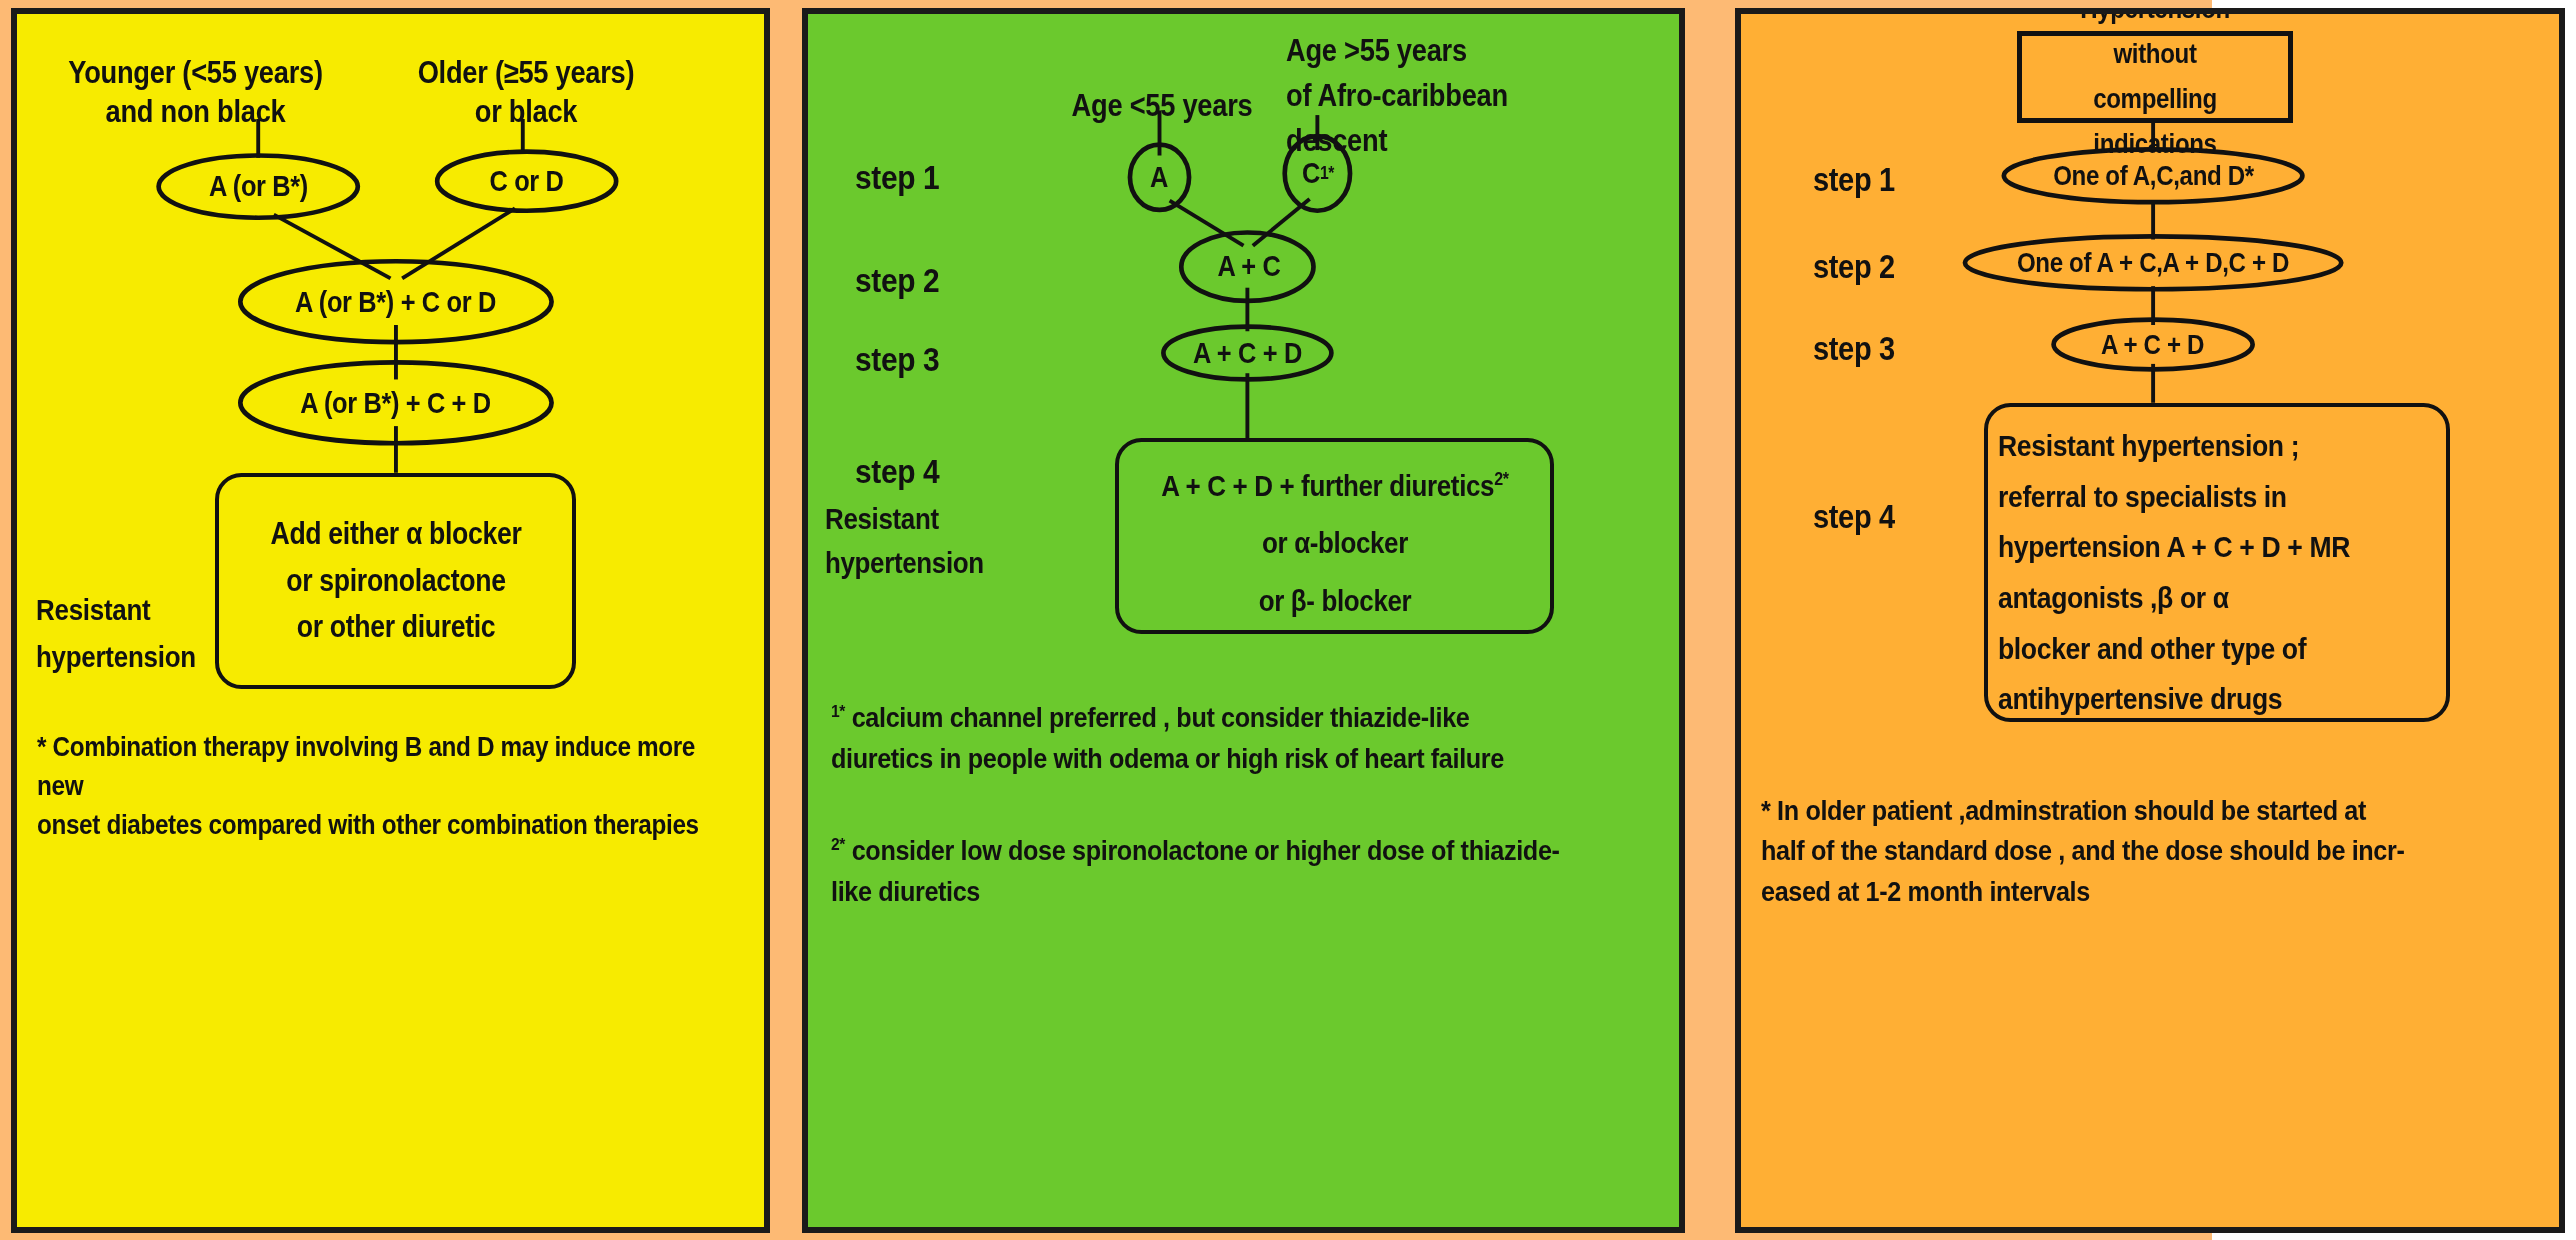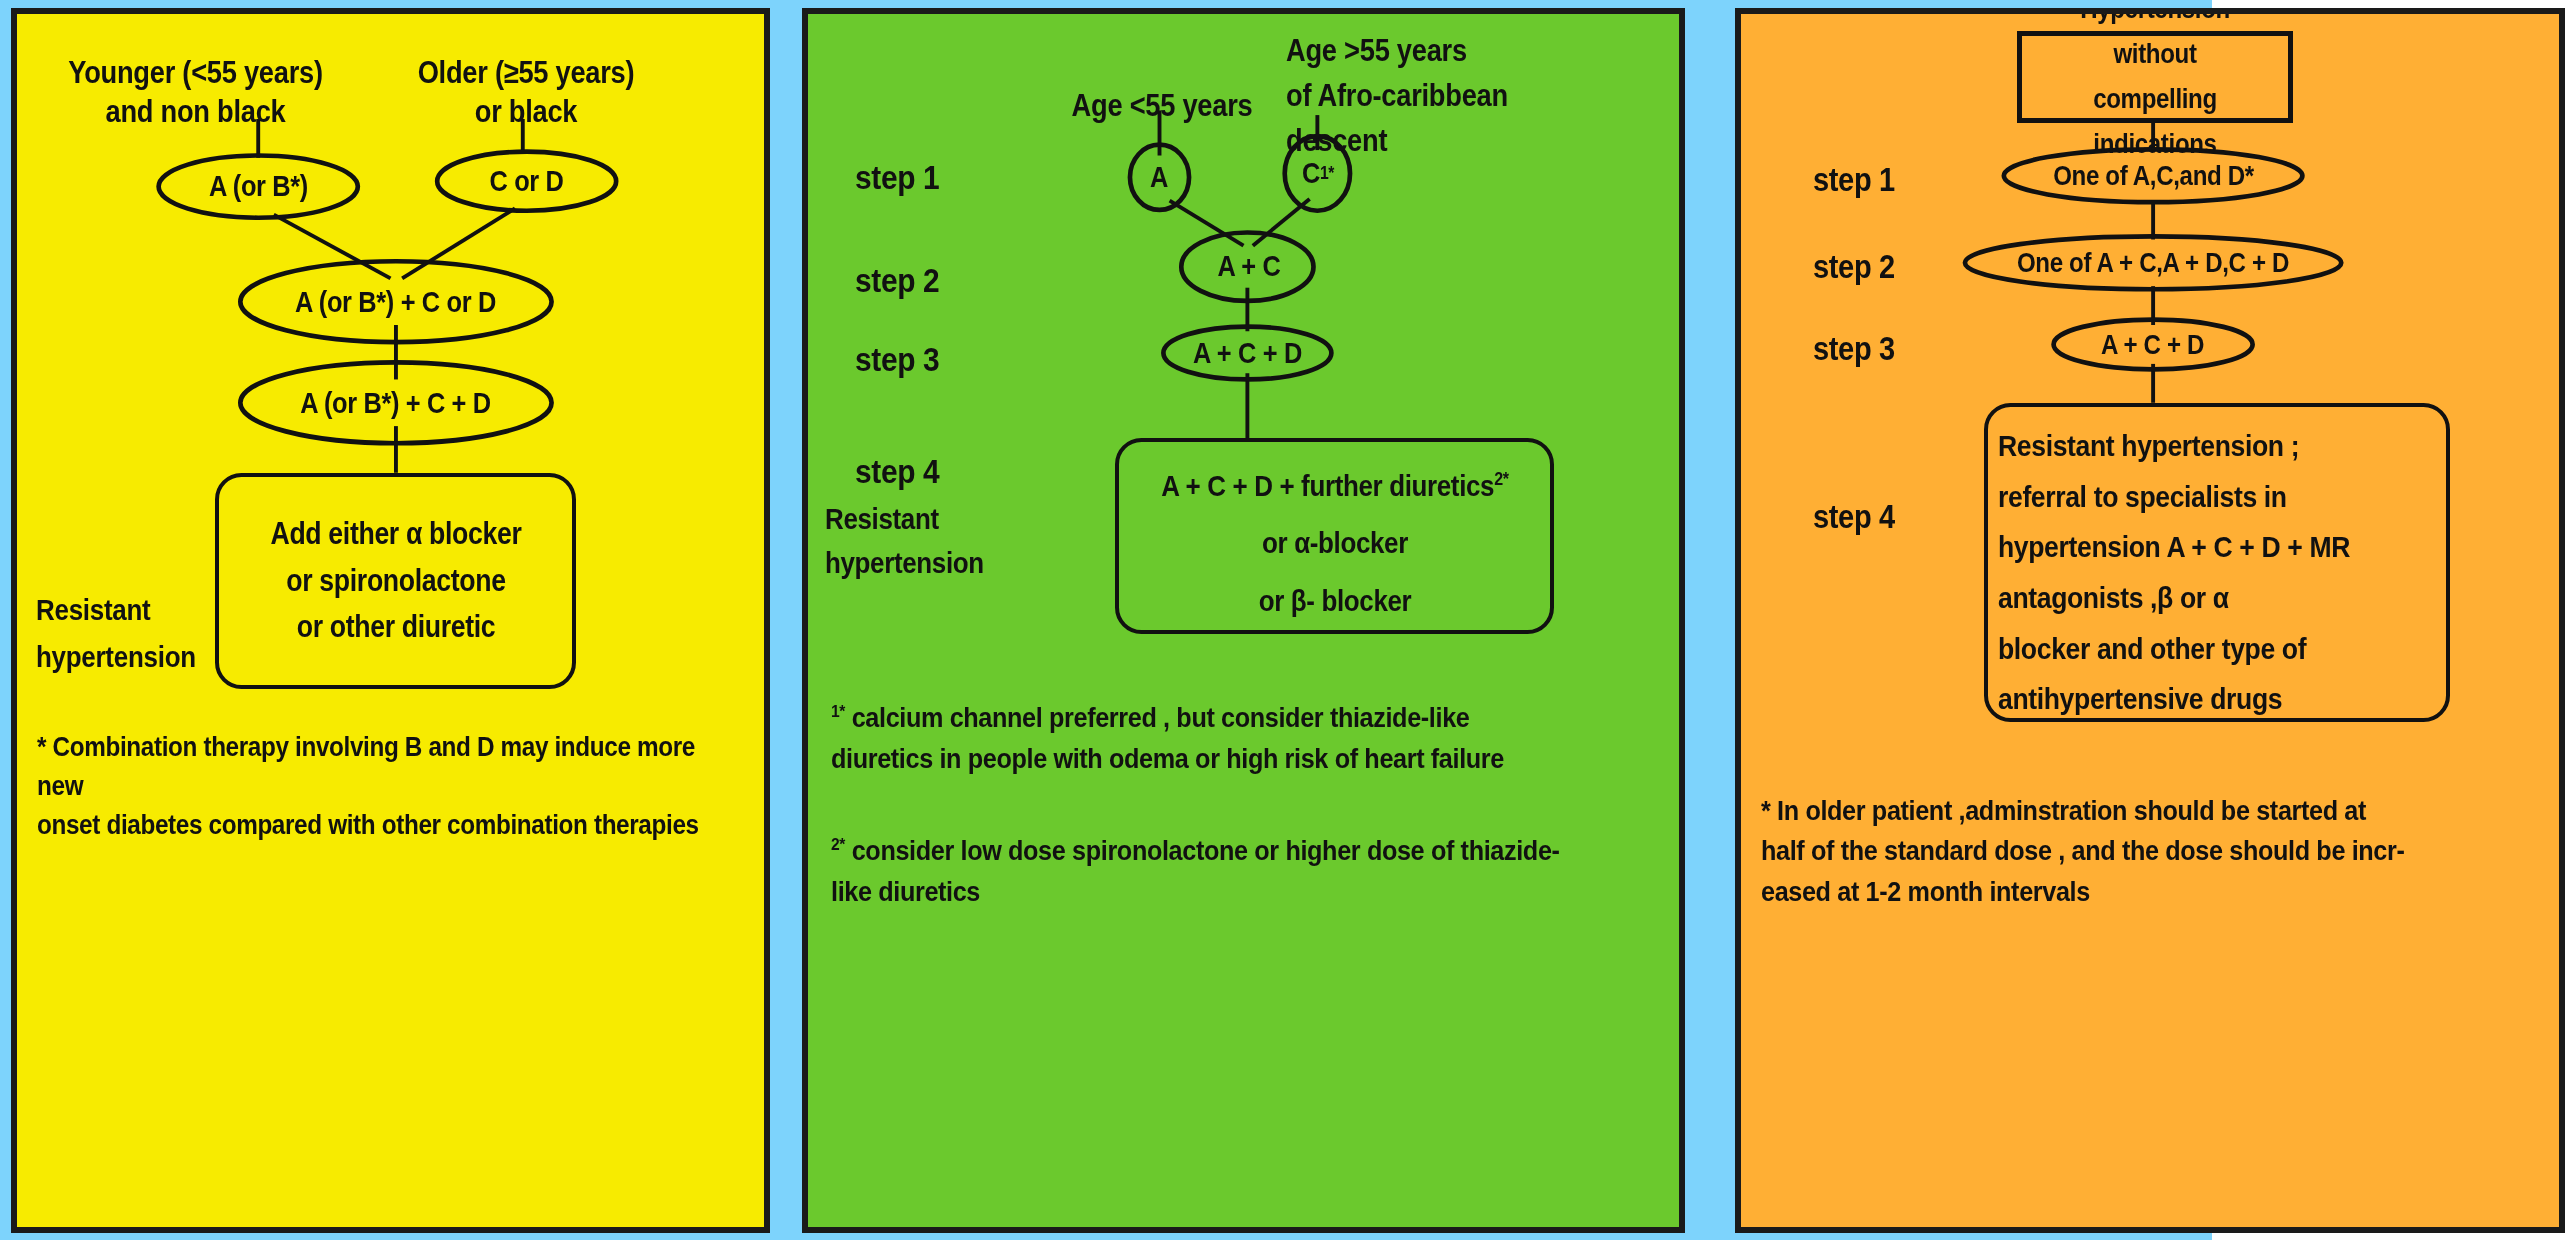--- a/index.html
+++ b/index.html
@@ -5,21 +5,21 @@
   * { box-sizing: border-box; margin: 0; padding: 0; }
   html, body {
     width: 2576px; height: 1241px;
     background: #ffffff;
     font-family: "Liberation Sans", sans-serif;
     overflow: hidden;
   }
   .board {
     position: relative;
     width: 2212px; height: 1241px;
-    background: #7dd3fc;
+    background: #fdba74;
     padding-left: 40px;
   }
 
   .panel {
     position: absolute;
     border: 6.2px solid #1a1a1a;
     overflow: hidden;
   }
   #panel-yellow { left: 11px;   top: 7.8px; width: 759px;  height: 1225px; background: #F7EB00; }
   #panel-green  { left: 802px; top: 7.8px; width: 883px; height: 1225px; background: #6BC92D; }

